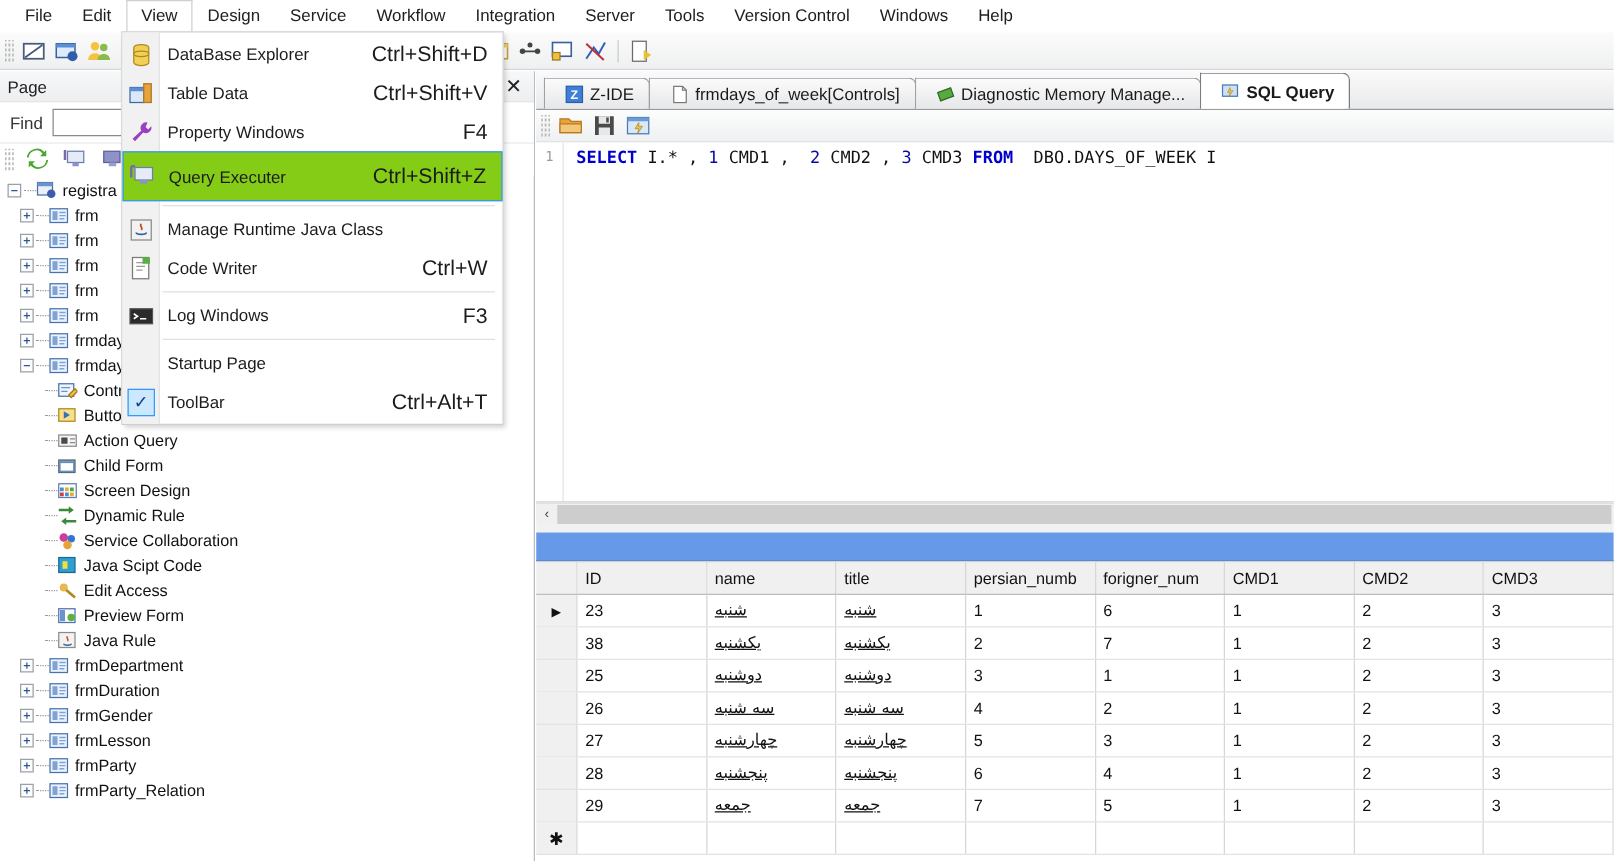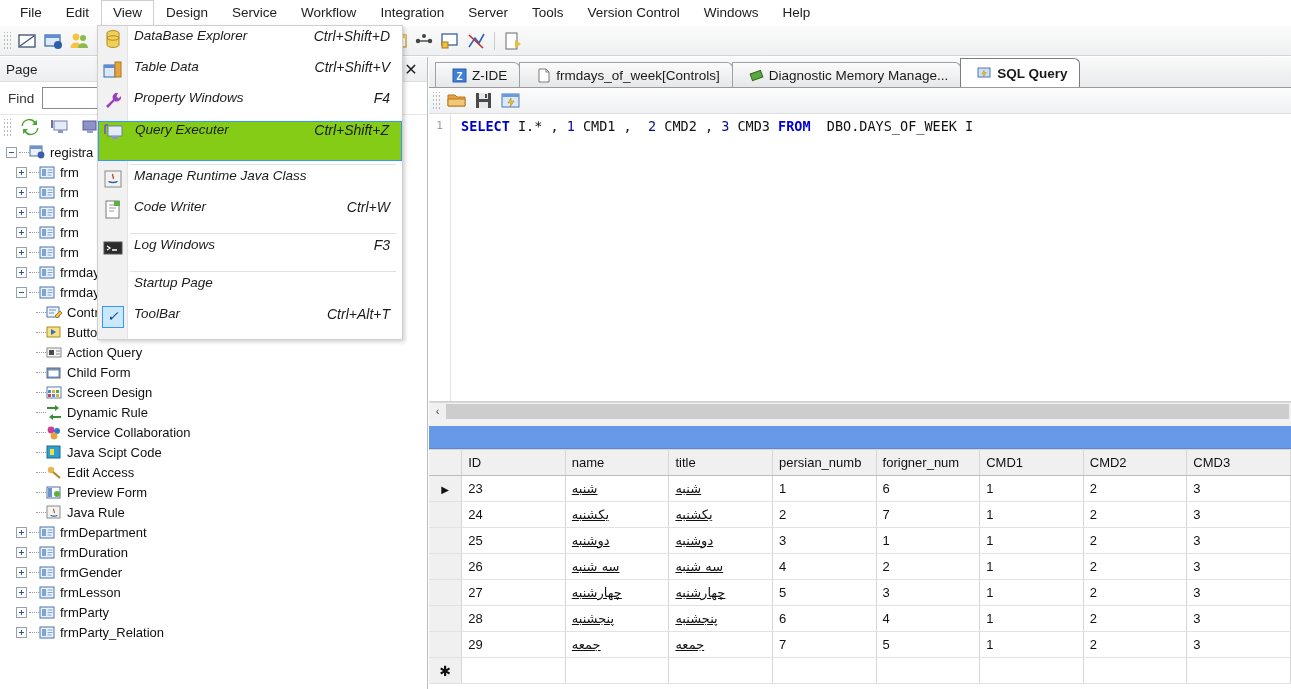--- a/index.html
+++ b/index.html
@@ -98,27 +98,27 @@
     position: absolute; top: 25px; left: 97px; width: 306px;
     background: #ffffff; border: 1px solid #cfcfcf;
     box-shadow: 2px 2px 4px rgba(0,0,0,.18); z-index: 80;
     padding: 2px 0;
   }
   .menupop .gutter {
     position: absolute; left: 0; top: 0; bottom: 0; width: 30px;
     background: #f1f1f1; border-right: 1px solid #e3e3e3;
   }
   .mrow {
-    position: relative; display: flex; align-items: flex-start;
-    height: 31px; padding-left: 4px; z-index: 2; font-style: italic;
+    position: relative; display: flex; align-items: center;
+    height: 31px; padding-left: 4px; z-index: 2;
   }
   .mrow.sel { background: #84cc16; border: 1px solid #3399ff; height: 40px; }
   .micon { width: 22px; height: 22px; margin-right: 10px; flex: 0 0 auto; position: relative; }
   .mlabel { font-size: 13.5px; color: #1c1c1c; white-space: nowrap; }
-  .mkey { margin-left: auto; padding-right: 12px; font-size: 14px; color: #1c1c1c; }
+  .mkey { margin-left: auto; padding-right: 12px; font-size: 17px; color: #1c1c1c; }
   .msep { height: 1px; background: #e0e0e0; margin: 3px 6px 3px 32px; }
   .mcheck { position: relative; width: 22px; height: 22px; margin-right: 10px;
     background: #cce8ff; border: 1px solid #3399ff; flex: 0 0 auto; }
   .mcheck::after { content: "\2713"; position: absolute; left: 4px; top: 1px; font-size: 14px; color: #12428c; }
 
   
   .editor { position: absolute; top: 57px; left: 429px; right: 0; bottom: 0; background: #f2f2f2; }
   .tabstrip {
     position: relative; height: 31px;
     background: linear-gradient(#fafafa,#e9eaec);
@@ -743,21 +743,21 @@
               <td class="rtl">شنبه</td>
               <td class="rtl">شنبه</td>
               <td>1</td>
               <td>6</td>
               <td>1</td>
               <td>2</td>
               <td>3</td>
             </tr>
             <tr>
               <td class="selcol"></td>
-              <td>24</td>
+              <td>38</td>
               <td class="rtl">یکشنبه</td>
               <td class="rtl">یکشنبه</td>
               <td>2</td>
               <td>7</td>
               <td>1</td>
               <td>2</td>
               <td>3</td>
             </tr>
             <tr>
               <td class="selcol"></td>

